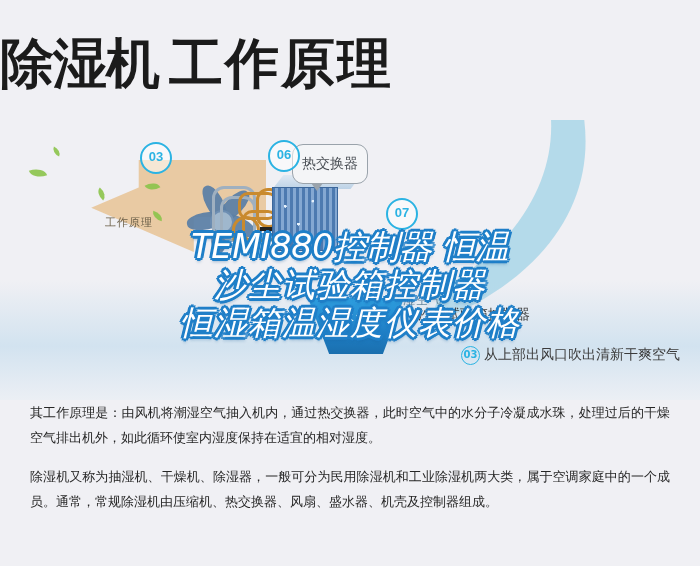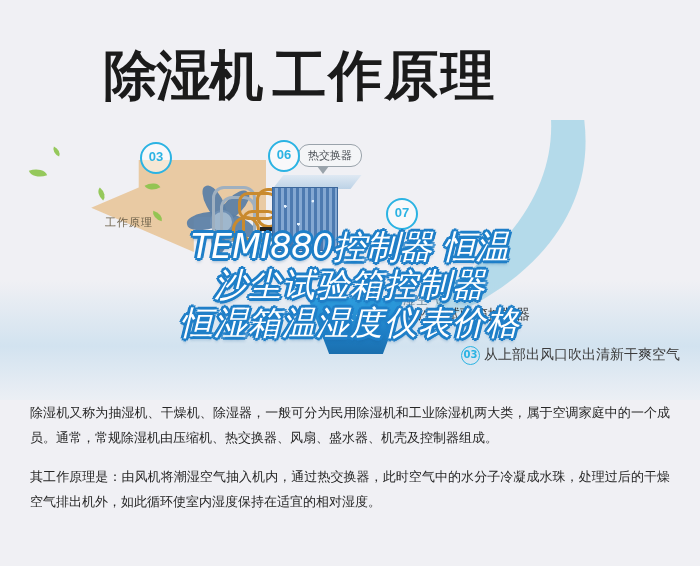--- a/index.html
+++ b/index.html
@@ -30,29 +30,27 @@
     top: 0;
     width: 700px;
     height: 125px;
     background: #f0f0f4;
   }
   .title-text {
     position: absolute;
     left: 0;
     top: 33px;
     width: 600px;
-    text-align: center;
     font-size: 54px;
     line-height: 62px;
     font-weight: bold;
     color: #1b1b1b;
     letter-spacing: 1px;
     white-space: nowrap;
     font-family: "DejaVu Sans", "Liberation Sans", sans-serif;
-    margin-top: 12px;
   }
   .title-text .t1 { letter-spacing: -1px; }
   .title-text .t2 { margin-left: 10px; letter-spacing: 2px; }
 
   
   .stage {
     position: absolute;
     left: 0;
     top: 120px;
     width: 700px;
@@ -256,27 +254,27 @@
     font-weight: bold;
     background: rgba(255,255,255,.55);
   }
   .step-big {
     width: 28px; height: 28px; line-height: 25px; font-size: 13px;
   }
 
   
   .callout {
     position: absolute;
-    left: 298px;
+    left: 292px;
     top: 24px;
-    padding: 3px 9px;
+    padding: 10px 9px;
     border: 1.5px solid #9aa3ab;
     border-radius: 11px;
     background: #f4f5f7;
-    font-size: 11px;
+    font-size: 14px;
     color: #4a4f55;
     white-space: nowrap;
   }
   .callout:after {
     content: "";
     position: absolute;
     left: 18px;
     bottom: -8px;
     width: 0; height: 0;
     border-top: 8px solid #9aa3ab;
@@ -452,17 +450,17 @@
 
   </div>
 
   <div class="overlay">
     <div class="ol-line l1">TEMI880控制器 恒温</div>
     <div class="ol-line l3">沙尘试验箱控制器</div>
     <div class="ol-line l2">恒湿箱温湿度仪表价格</div>
   </div>
 
   <div class="body-text">
+    <p class="para">其工作原理是：由风机将潮湿空气抽入机内，通过热交换器，此时空气中的水分子冷凝成水珠，处理过后的干燥空气排出机外，如此循环使室内湿度保持在适宜的相对湿度。</p>
     <p class="para">除湿机又称为抽湿机、干燥机、除湿器，一般可分为民用除湿机和工业除湿机两大类，属于空调家庭中的一个成员。通常，常规除湿机由压缩机、热交换器、风扇、盛水器、机壳及控制器组成。</p>
-    <p class="para">其工作原理是：由风机将潮湿空气抽入机内，通过热交换器，此时空气中的水分子冷凝成水珠，处理过后的干燥空气排出机外，如此循环使室内湿度保持在适宜的相对湿度。</p>
   </div>
 
 </div>
 
 </body></html>

